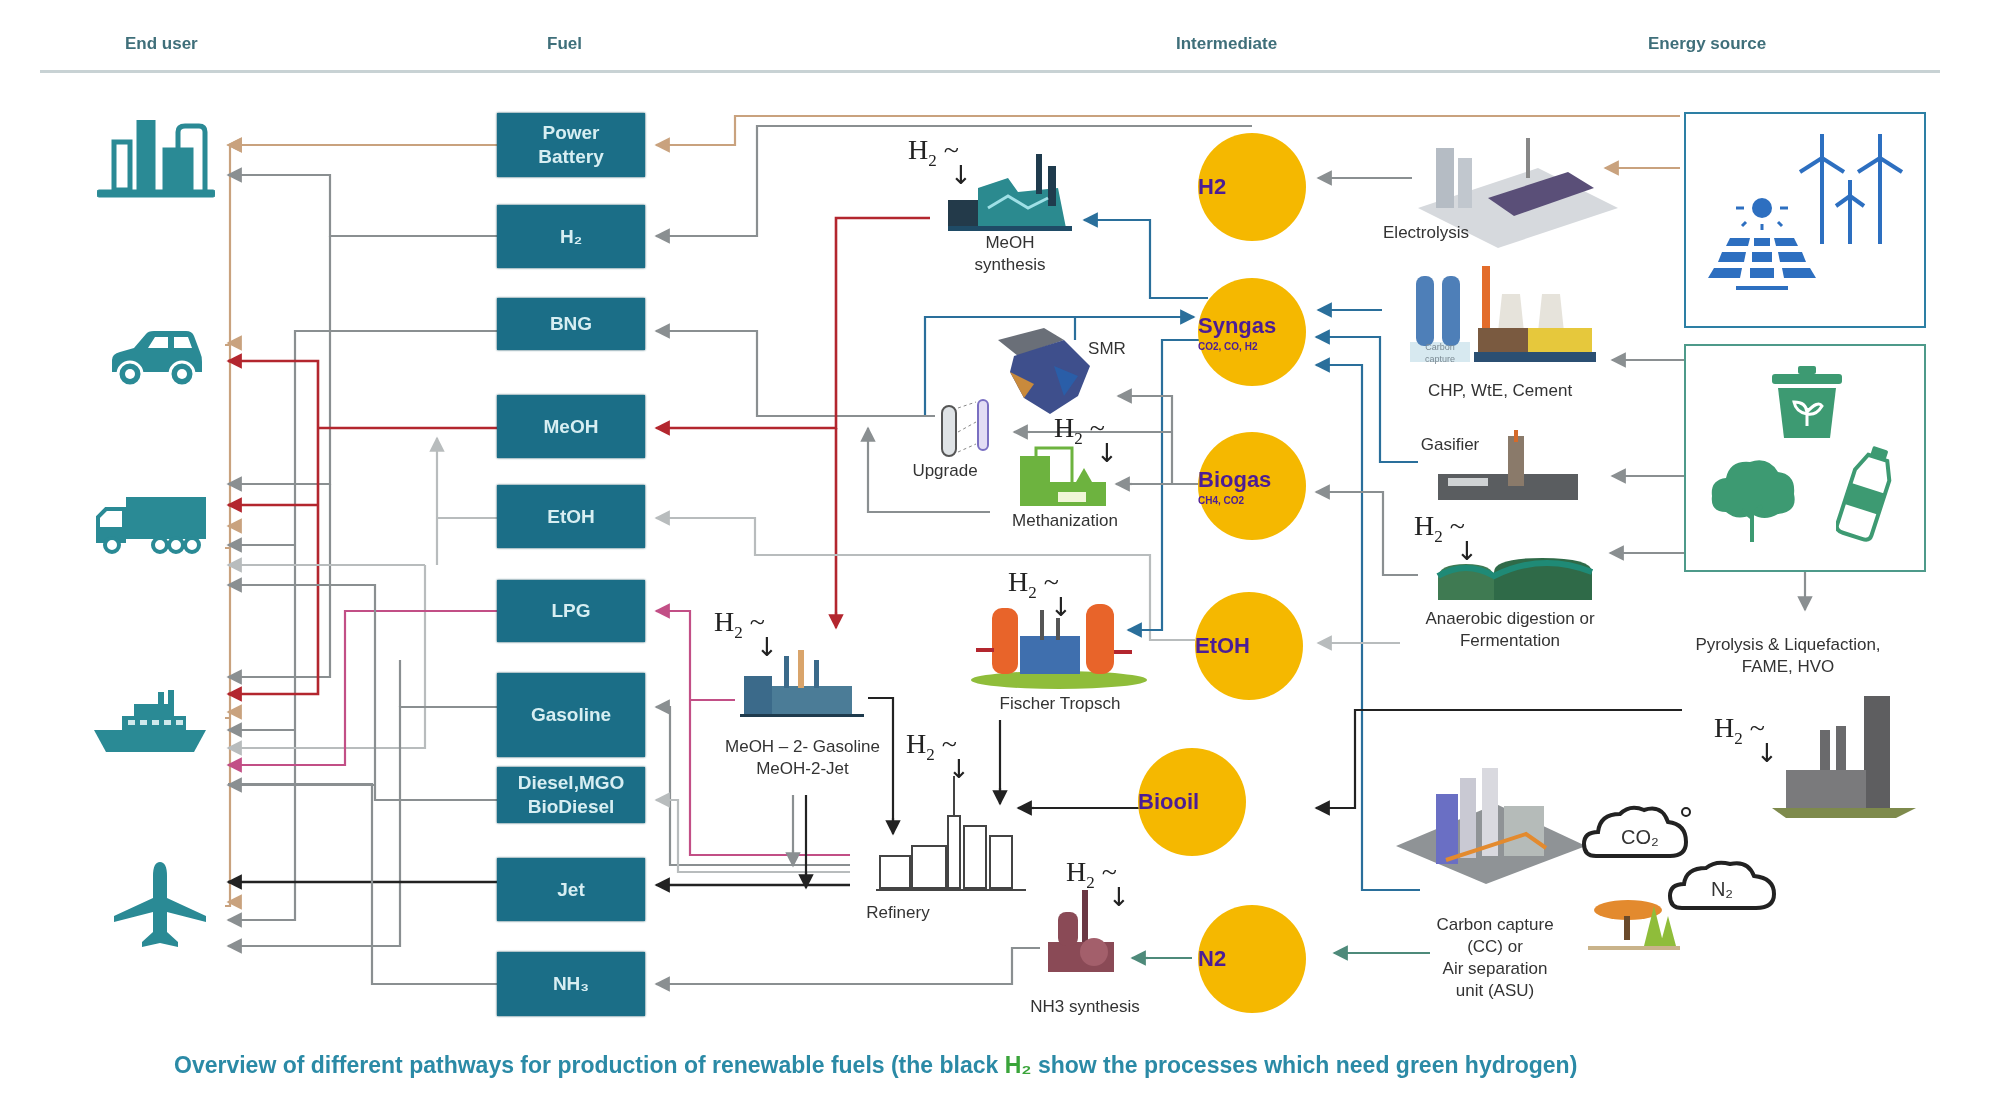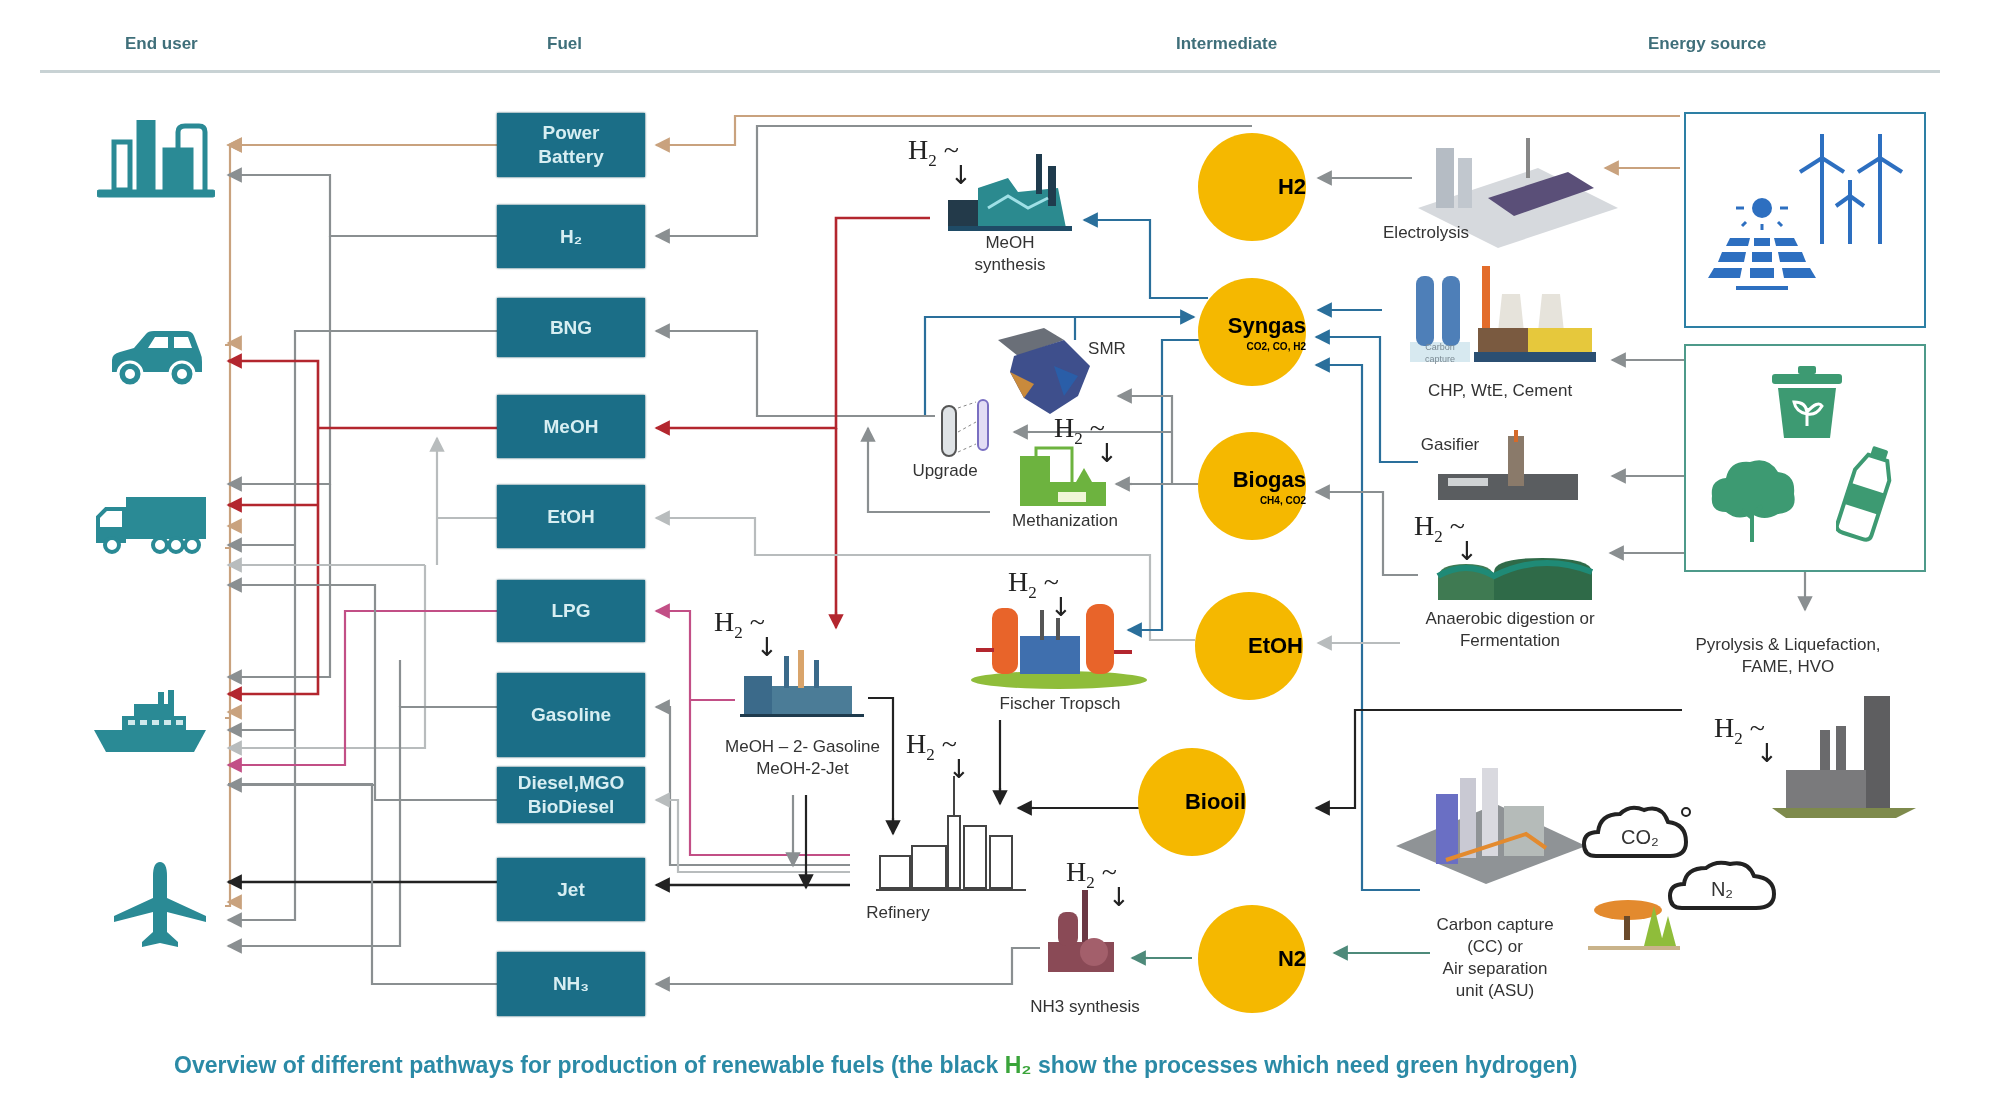--- a/index.html
+++ b/index.html
@@ -1,20 +1,20 @@
 <!DOCTYPE html>
 <html><head>
 <meta charset="utf-8">
 <style>
   html,body{margin:0;padding:0;background:#ffffff;}
   body{width:2000px;height:1102px;position:relative;overflow:hidden;font-family:"DejaVu Sans",sans-serif;}
   .hdr{position:absolute;top:34px;font-size:17px;font-weight:bold;color:#3f6f7a;font-family:"Liberation Sans",sans-serif;}
   .hdr-line{position:absolute;left:40px;top:70px;width:1900px;height:3px;background:#c8d2d4;}
   .fuel{position:absolute;left:497px;width:148px;background:#1b6e87;color:#d7eef2;font-size:19px;font-weight:bold;display:flex;align-items:center;justify-content:center;text-align:center;line-height:1.25;white-space:pre-line;font-family:"Liberation Sans",sans-serif;box-shadow:0 0 2px #0d4a5b;}
-  .circ{position:absolute;width:108px;height:108px;border-radius:50%;background:#f5b800;display:flex;flex-direction:column;align-items:flex-end;justify-content:center;color:#000000;font-weight:bold;font-family:"Liberation Sans",sans-serif;}
+  .circ{position:absolute;width:108px;height:108px;border-radius:50%;background:#f5b800;display:flex;flex-direction:column;align-items:flex-start;justify-content:center;color:#4c1d95;font-weight:bold;font-family:"Liberation Sans",sans-serif;}
   .circ .t{font-size:22px;}
   .circ .s{font-size:10px;margin-top:2px;}
   .lbl{position:absolute;font-size:17px;color:#333;text-align:center;white-space:pre-line;line-height:1.3;font-family:"Liberation Sans",sans-serif;}
   .h2mark{position:absolute;font-size:28px;color:#222;font-family:"Liberation Serif",serif;}
   .h2mark sub{font-size:17px;}
   .h2mark .arr{position:absolute;left:42px;top:26px;font-size:26px;font-family:"DejaVu Sans",sans-serif;}
   .src-box{position:absolute;border:2px solid #2d7fa4;background:#fff;}
   .src-box.bio{border-color:#4e9a8a;}
   .caption{position:absolute;left:174px;top:1052px;font-size:23px;color:#2b8aa6;font-family:"Liberation Sans",sans-serif;font-weight:bold;}
   .caption .g{color:#3aa43a;}
@@ -218,21 +218,21 @@
       <rect x="82" y="30" width="7" height="5"></rect>
     </g>
 </svg>
 <svg class="icon" style="left:112px;top:860px;" width="96" height="90" viewBox="0 0 96 90">
   <path d="M48,2 Q55,2 55,16 L55,38 L94,56 L94,62 L55,52 L55,72 L66,82 L66,87 L48,83 L30,87 L30,82 L41,72 L41,52 L2,62 L2,56 L41,38 L41,16 Q41,2 48,2 Z" fill="#2a8a95"></path>
 </svg>
 
 <div class="fuel" style="top:113px;height:64px;">Power
 Battery</div>
 <div class="fuel" style="top:205px;height:63px;">H₂</div>
-<div class="fuel" style="top:298px;height:59px;">BNG</div>
+<div class="fuel" style="top:298px;height:52px;">BNG</div>
 <div class="fuel" style="top:395px;height:63px;">MeOH</div>
 <div class="fuel" style="top:485px;height:63px;">EtOH</div>
 <div class="fuel" style="top:580px;height:62px;">LPG</div>
 <div class="fuel" style="top:673px;height:84px;">Gasoline</div>
 <div class="fuel" style="top:767px;height:56px;">Diesel,MGO
 BioDiesel</div>
 <div class="fuel" style="top:858px;height:63px;">Jet</div>
 <div class="fuel" style="top:952px;height:64px;">NH₃</div>
 
 <div class="circ" style="left:1198px;top:133px;">

